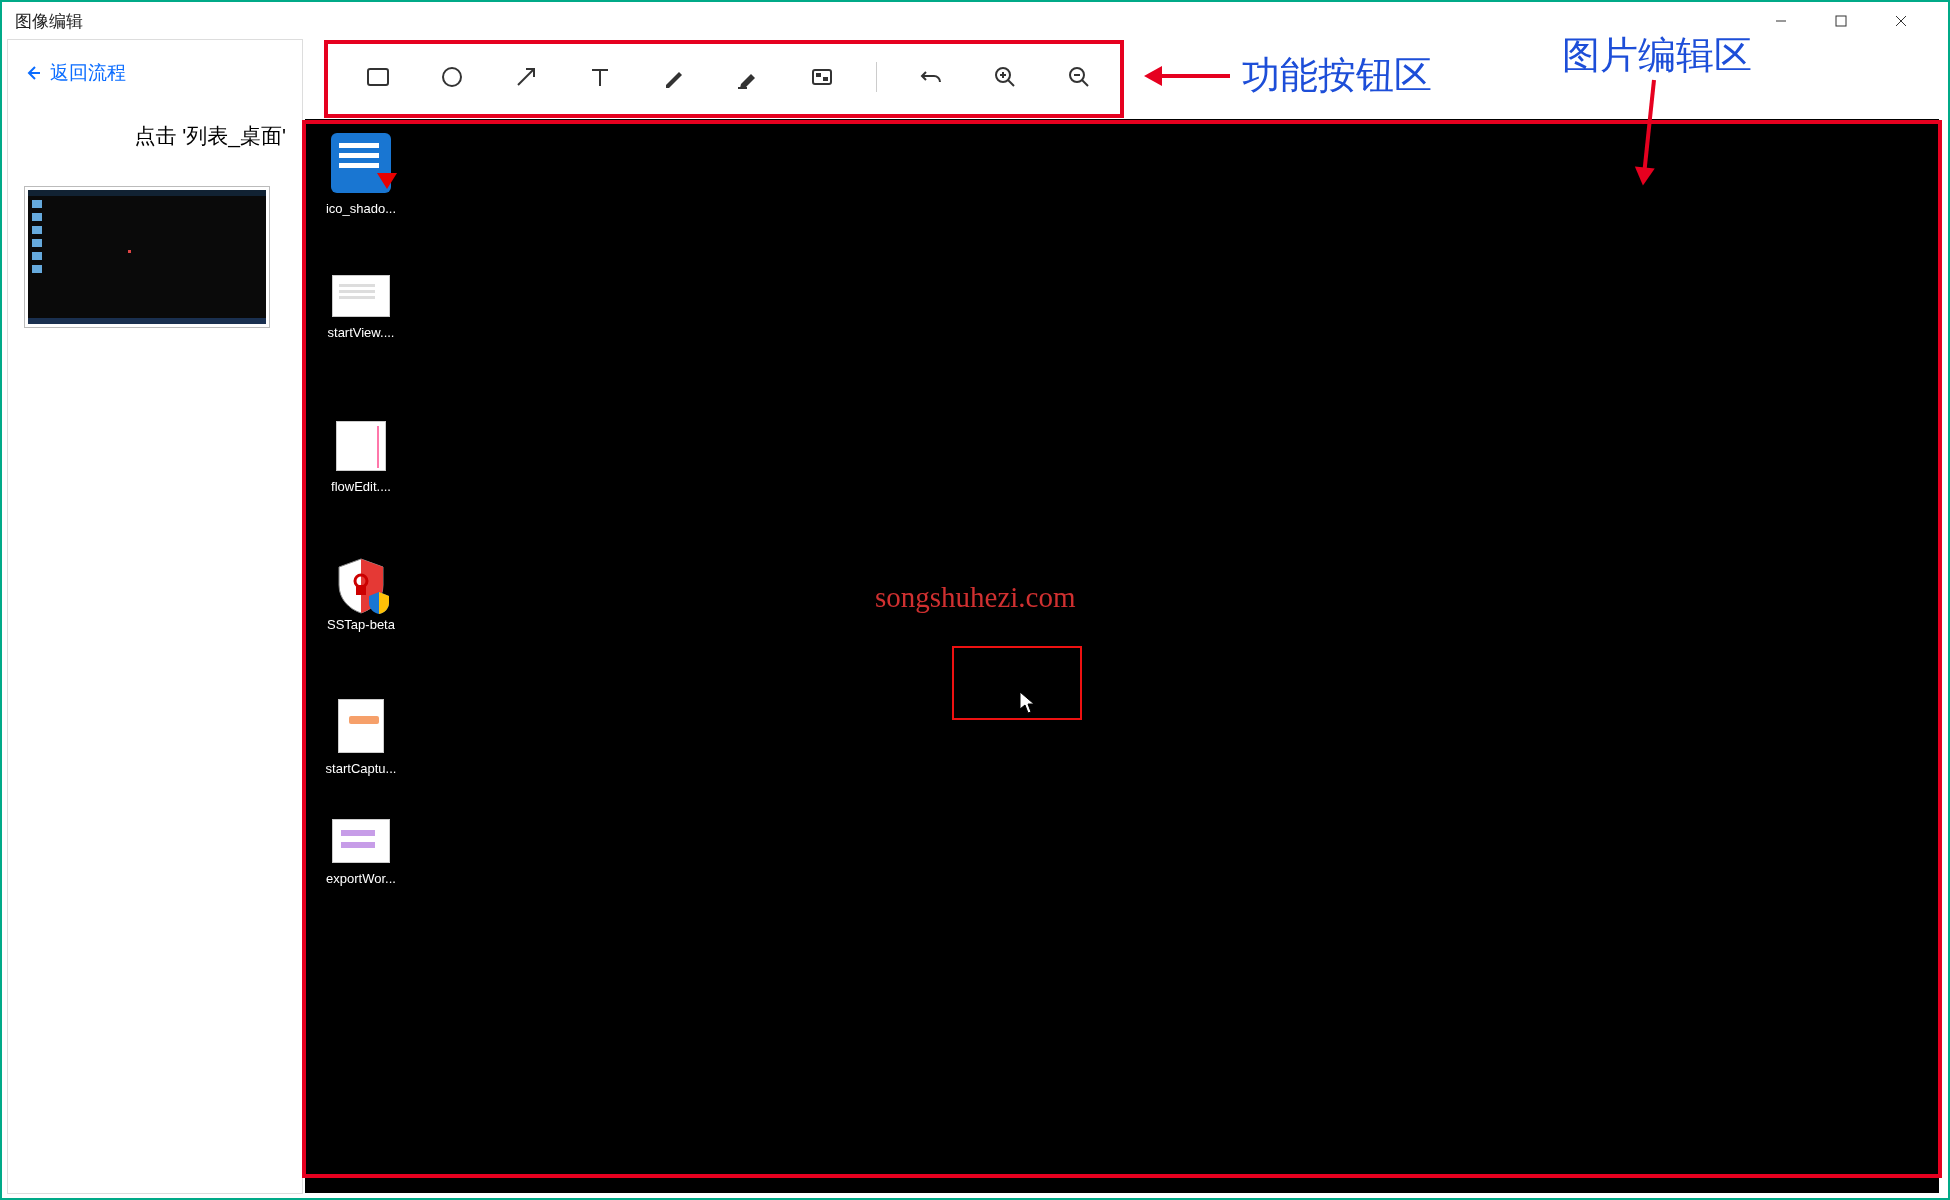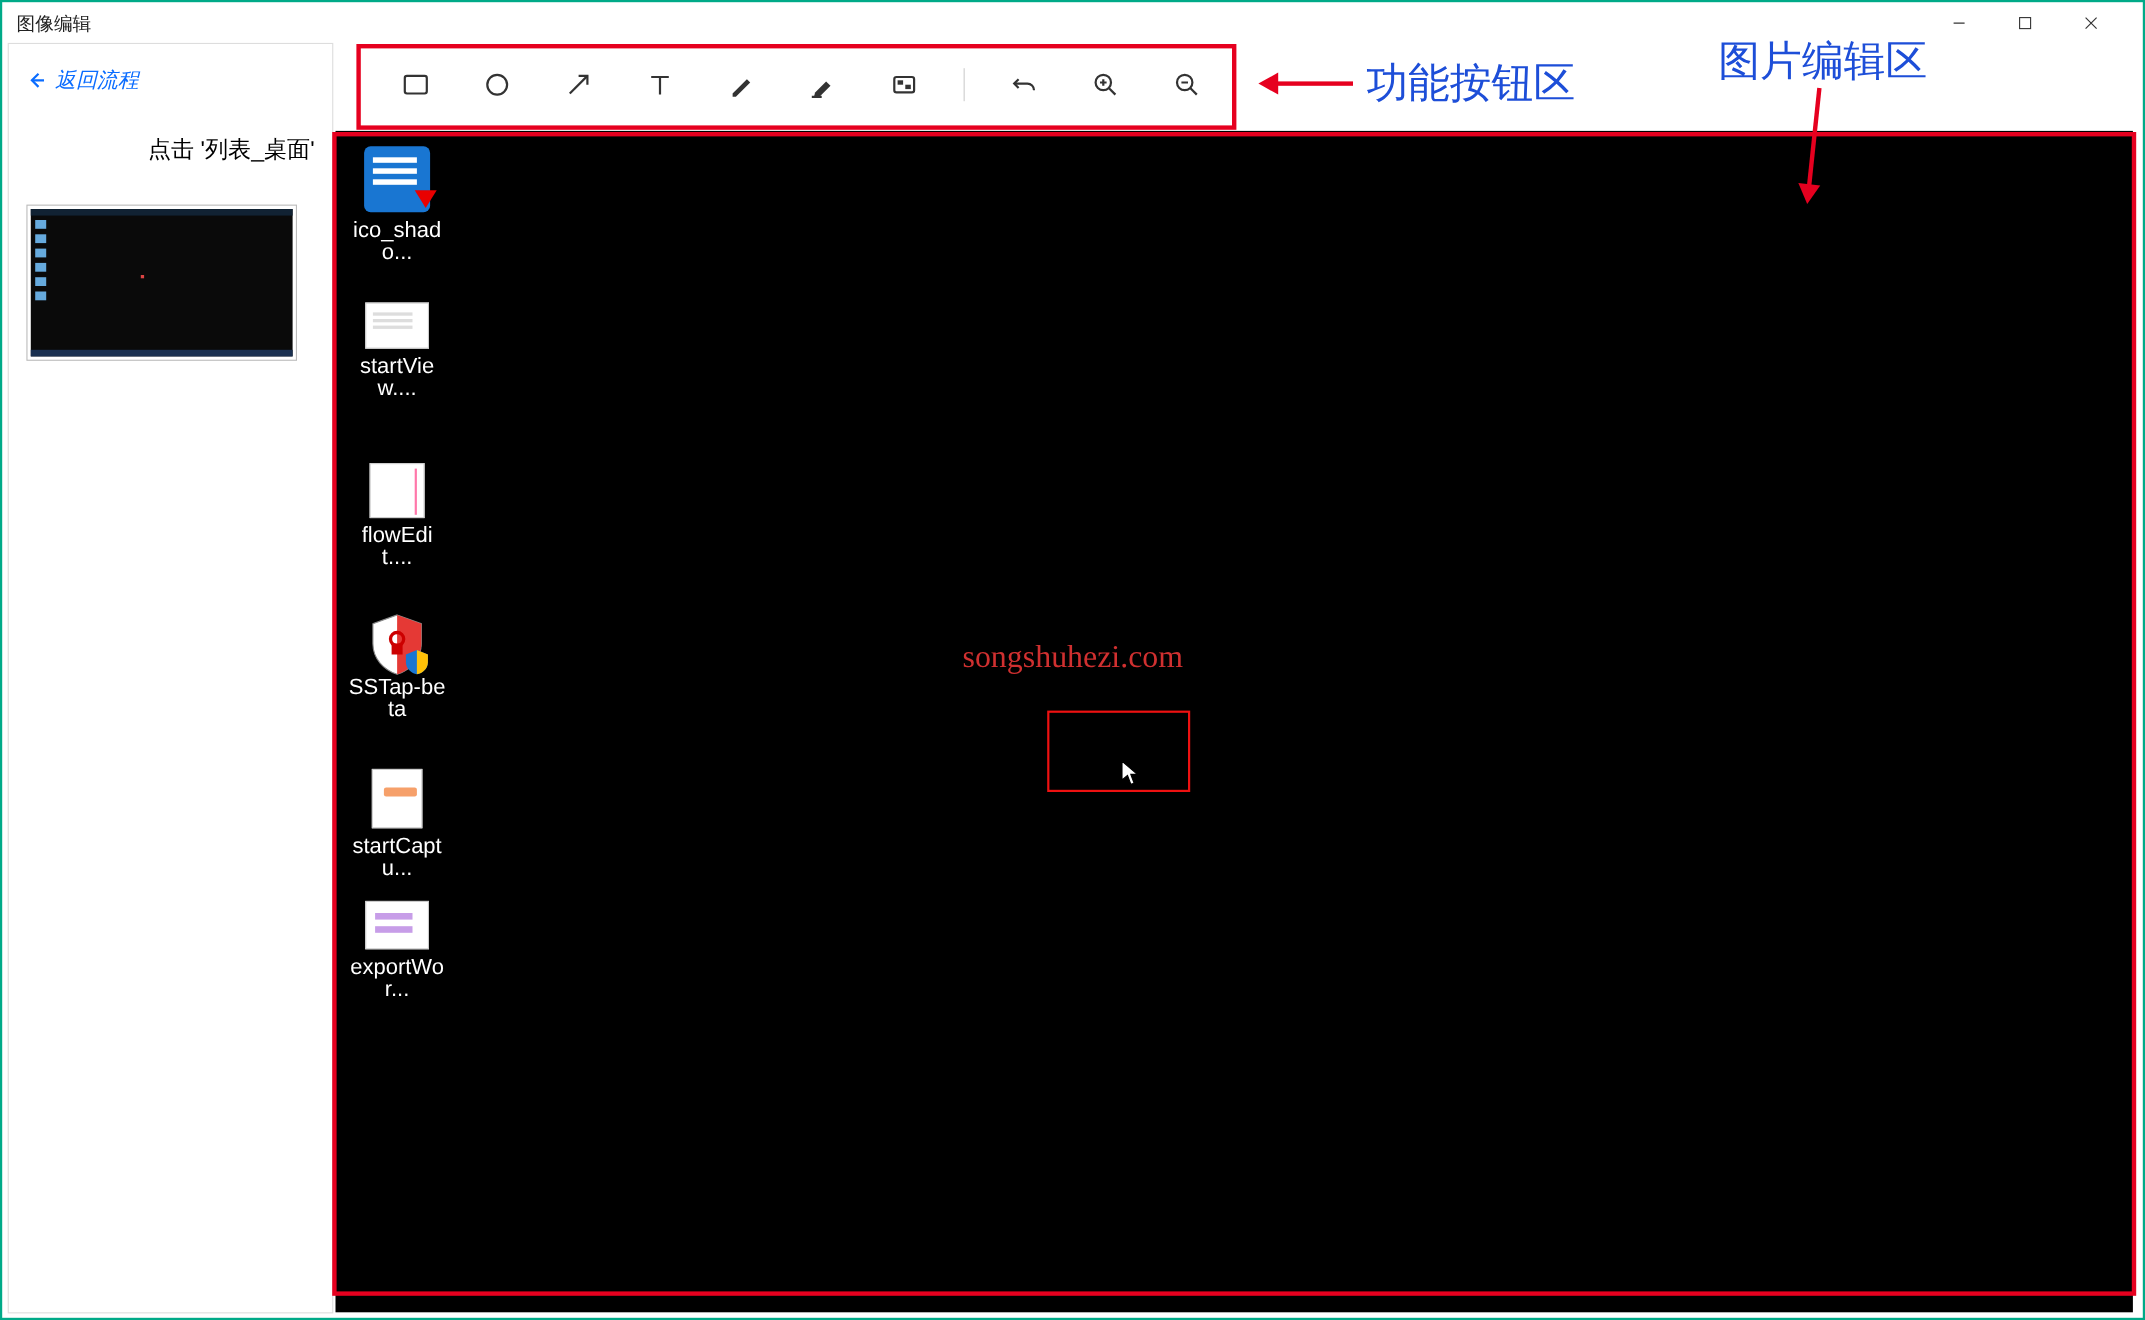--- a/index.html
+++ b/index.html
@@ -10,21 +10,21 @@
 
 
 .window { position:absolute; left:3px; top:3px; width:1944px; height:1194px; background:#fff; }
 .titlebar { height:36px; display:flex; align-items:center; justify-content:space-between; padding:0 16px 0 12px; font-size:17px; color:#222; }
 .titlebar .ctrls { display:flex; }
 .titlebar .ctrls div { width:60px; height:36px; display:flex; align-items:center; justify-content:center; color:#555; }
 .titlebar .ctrls svg { width:14px; height:14px; stroke:#333; stroke-width:1; fill:none; }
 
 
 .sidebar { position:absolute; left:4px; top:36px; width:296px; height:1155px; border:1px solid #ddd; background:#fff; padding:20px 16px; }
-.backlink { color:#0a6cff; font-size:19px; display:flex; align-items:center; gap:8px; cursor:pointer; margin-bottom:36px;font-style:italic; }
+.backlink { color:#0a6cff; font-size:19px; display:flex; align-items:center; gap:8px; cursor:pointer; margin-bottom:36px; }
 .backlink svg { width:18px; height:18px; stroke:#0a6cff; stroke-width:2; fill:none; }
 .steptitle { font-size:21px; font-weight:400; color:#000; margin-bottom:36px;text-align:right; }
 .thumb { width:246px; height:142px; border:1px solid #bbb; padding:3px; background:#fff; }
 .thumb-inner { width:100%; height:100%; background:#0a0a0a; position:relative; }
 .thumb-inner .tb { position:absolute; left:0; top:0; width:100%; height:6px; background:#123; }
 .thumb-inner .dot { position:absolute; width:3px; height:3px; background:#d44; left:100px; top:60px; }
 .thumb-inner .icons { position:absolute; left:4px; top:10px; display:flex; flex-direction:column; gap:5px; }
 .thumb-inner .icons span { width:10px; height:8px; background:#6ad; display:block; }
 .thumb-inner .btmbar { position:absolute; left:0; bottom:0; height:6px; width:100%; background:#1a3050; }
 
@@ -35,21 +35,21 @@
 .toolbar { position:absolute; left:23px; top:0; width:792px; height:78px; background:#fff; }
 .toolbar-row { position:absolute; left:30px; top:18px; display:flex; align-items:center; gap:34px; }
 .tbtn { width:40px; height:40px; display:flex; align-items:center; justify-content:center; cursor:pointer; }
 .tbtn svg { width:26px; height:26px; stroke:#333; stroke-width:2; fill:none; }
 .tsep { width:1px; height:30px; background:#ccc; }
 
 
 .canvas { position:absolute; left:0; top:80px; right:4px; bottom:0; background:#000; }
 .di { position:absolute; width:92px; text-align:center; }
 .di .ic { width:60px; height:60px; margin:0 auto 6px; position:relative; }
-.di .lbl { color:#fff; font-size:20px; line-height:20px; white-space:pre-line; word-break:break-all; overflow:hidden; }
+.di .lbl { color:#fff; font-size:13px; line-height:20px; white-space:pre-line; word-break:break-all; overflow:hidden; }
 .sel { position:absolute; left:647px; top:527px; width:130px; height:74px; border:2px solid #e11; }
 .cursor { position:absolute; left:714px; top:572px; }
 .cursor svg { width:18px; height:24px; fill:#fff; stroke:#000; stroke-width:1; }
 .watermark { position:absolute; left:570px; top:462px; color:#d03030; font-size:29px; font-family:"Georgia","Times New Roman",serif; }
 
 
 .annot { position:absolute; pointer-events:none; }
 .redbox { border:4px solid #e6001f; }
 .redtext { color:#1d4ed8; font-size:38px; font-weight:400; }
 .arrow-h { position:absolute; height:4px; background:#e6001f; }

